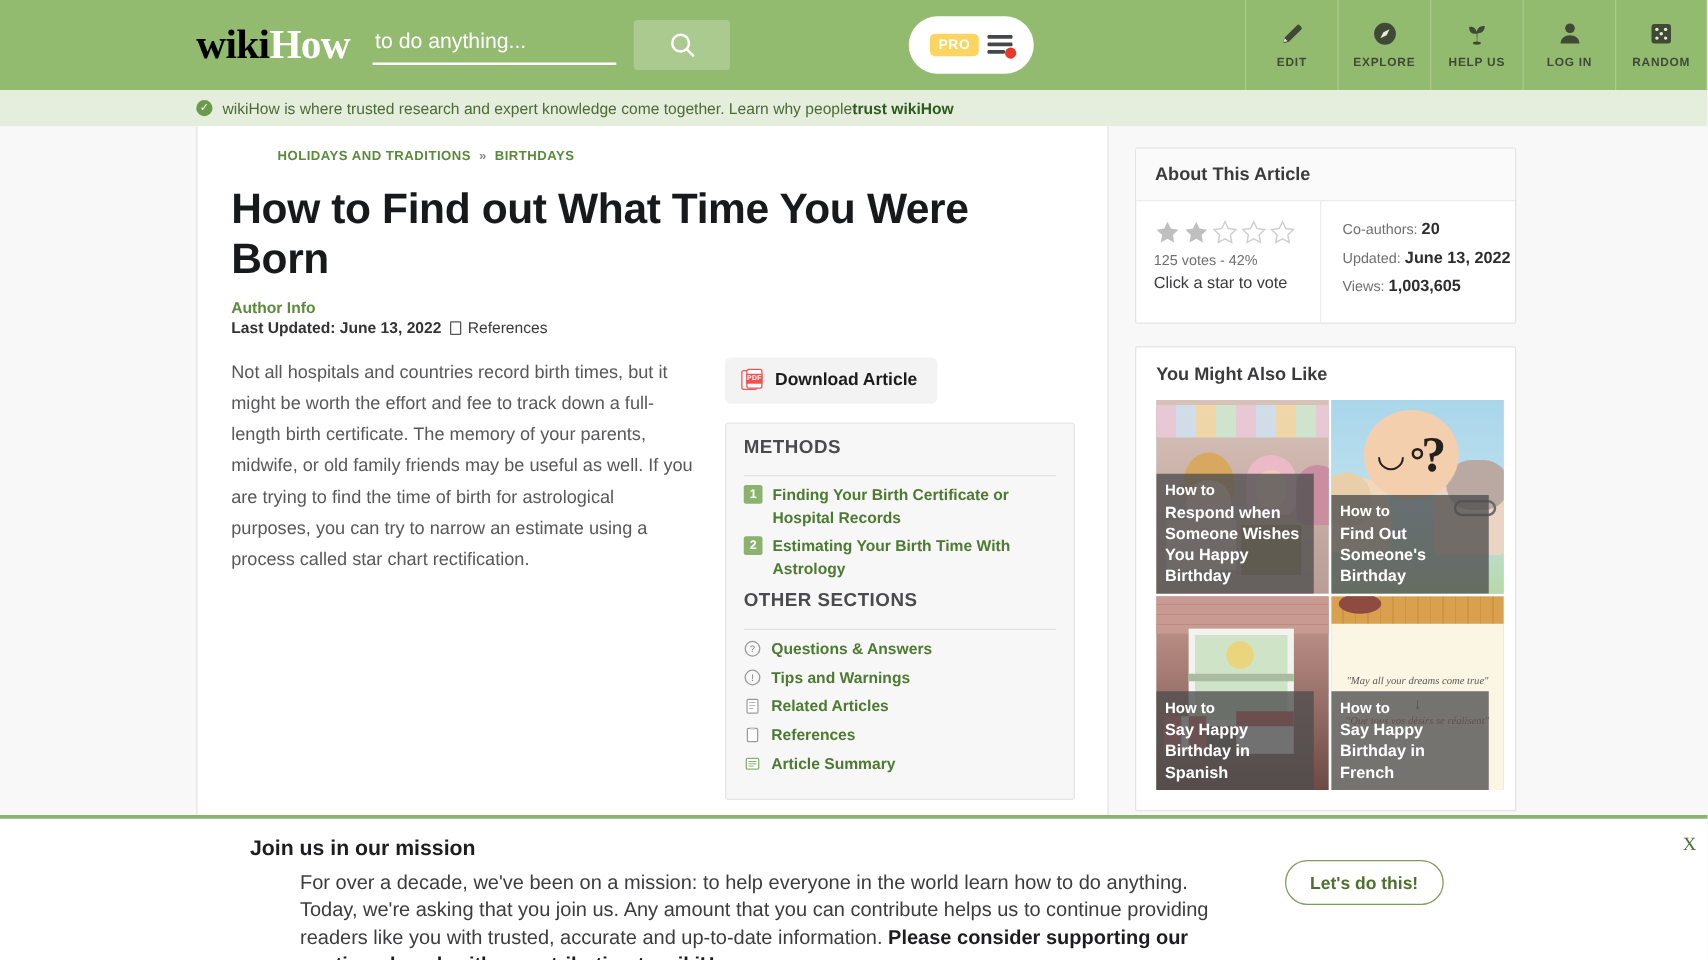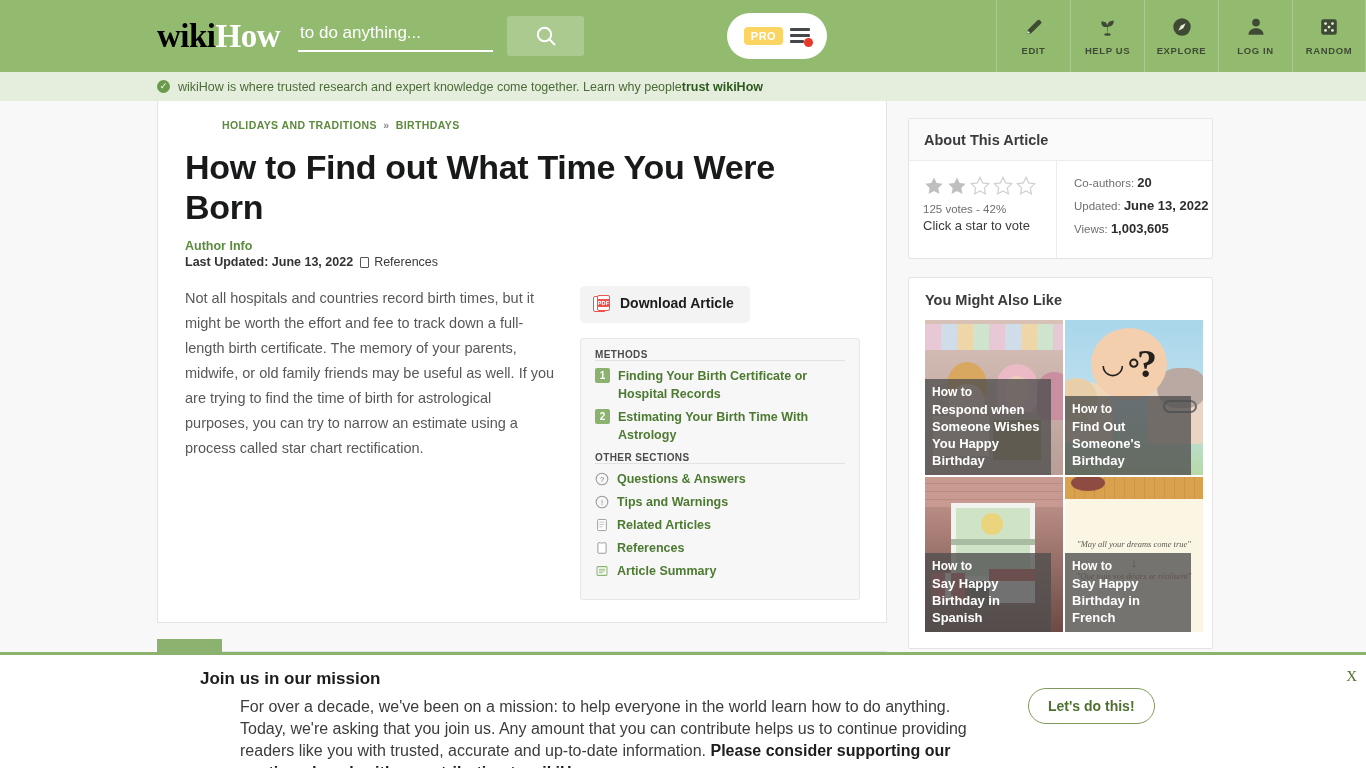--- a/index.html
+++ b/index.html
@@ -235,22 +235,22 @@
   }
 
   .toc {
     margin-top: 15px;
     background: #f7f7f8;
     border: 1px solid #e6e6e8;
     border-radius: 3px;
     padding: 10px 14px 14px 14px;
   }
   .toc-head {
-    font-size: 10px; font-weight: bold; letter-spacing: 0.4px;
-    color: #4b4b4d; padding-bottom: 0;
+    font-size: 15px; font-weight: bold; letter-spacing: 0.4px;
+    color: #4b4b4d; padding-bottom: 14px;
     border-bottom: 1px solid #e2e2e4;
     margin-bottom: 6px;
   }
   .toc-head.second { margin-top: 8px; }
   .toc-item {
     display: flex; gap: 8px; align-items: flex-start;
     margin-bottom: 5px; cursor: pointer;
   }
   .num-badge {
     flex: 0 0 15px; width: 15px; height: 15px;
@@ -456,35 +456,35 @@
       <span class="nav-ico">
         <svg width="22" height="22" viewBox="0 0 24 24">
             <path d="M4 19.5l1.2-4.2L15.8 4.7a1.8 1.8 0 012.6 0l1.1 1.1a1.8 1.8 0 010 2.6L8.9 18.9 4.7 20z" fill="#3f4a34"></path>
             <path d="M4.2 19.3l1-3.3 2.5 2.5z" fill="#e8ecd9"></path>
           </svg>
       </span>
       <span class="lbl">EDIT</span>
     </div>
     <div class="nav-item">
       <span class="nav-ico">
+        <svg width="22" height="22" viewBox="0 0 24 24">
+            <circle cx="12" cy="12" r="9.5" fill="#3f4a34"></circle>
+            <path d="M16 8l-2.6 5.4L8 16l2.6-5.4z" fill="#e8ecd9"></path>
+          </svg>
+      </span>
+      <span class="lbl">EXPLORE</span>
+    </div>
+    <div class="nav-item">
+      <span class="nav-ico">
         <svg width="23" height="23" viewBox="0 0 24 24">
             <path d="M12 20c0-5-0.3-7.5-0.3-7.5s-3.4 0.6-5-1.4c-1.5-2-1-4.4-1-4.4s2.9-0.4 4.5 1.2c1.3 1.3 1.6 3 1.6 3s0.6-2.8 2.6-4c2-1.2 4.2-0.8 4.2-0.8s0.2 2.6-1.5 4.3c-1.8 1.8-4.6 1.7-4.6 1.7S12.4 15 12.4 20z" fill="#3f4a34"></path>
             <ellipse cx="12" cy="20.3" rx="3.4" ry="1.3" fill="#3f4a34"></ellipse>
           </svg>
       </span>
       <span class="lbl">HELP US</span>
-    </div>
-    <div class="nav-item">
-      <span class="nav-ico">
-        <svg width="22" height="22" viewBox="0 0 24 24">
-            <circle cx="12" cy="12" r="9.5" fill="#3f4a34"></circle>
-            <path d="M16 8l-2.6 5.4L8 16l2.6-5.4z" fill="#e8ecd9"></path>
-          </svg>
-      </span>
-      <span class="lbl">EXPLORE</span>
     </div>
     <div class="nav-item">
       <span class="nav-ico">
         <svg width="22" height="22" viewBox="0 0 24 24">
             <circle cx="12" cy="7.2" r="4.2" fill="#3f4a34"></circle>
             <path d="M3.8 20.5c0-4.6 3.7-7.2 8.2-7.2s8.2 2.6 8.2 7.2z" fill="#3f4a34"></path>
           </svg>
       </span>
       <span class="lbl">LOG IN</span>
     </div>

